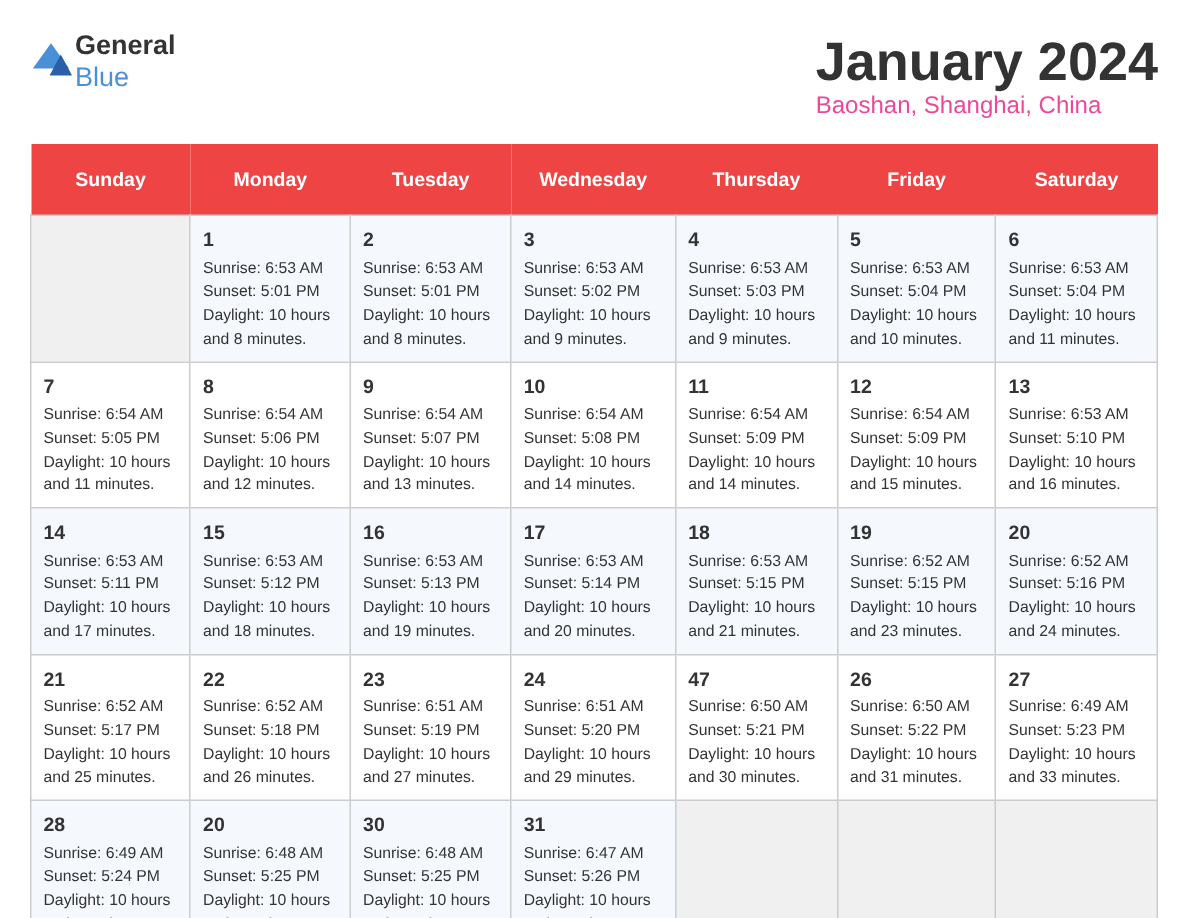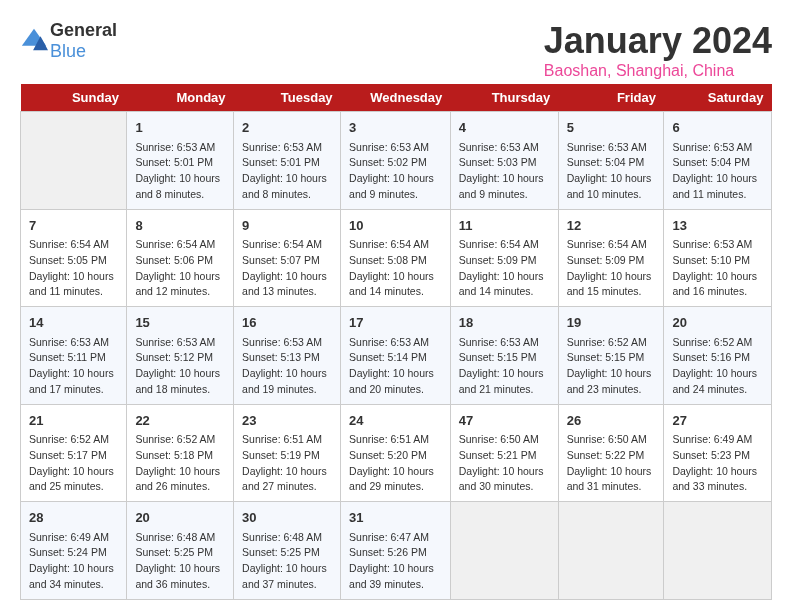--- a/index.html
+++ b/index.html
@@ -7,21 +7,21 @@
       font-family: Arial, sans-serif;
       background: #fff;
       width: 792px;
       min-height: 612px;
       padding: 20px;
     }
     .header {
       display: flex;
       justify-content: space-between;
       align-items: flex-start;
-      margin-bottom: 4px;
+      margin-bottom: 16px;
     }
     .logo {
       display: flex;
       align-items: center;
     }
     .logo-text-general {
       font-size: 18px;
       font-weight: bold;
       color: #333;
     }
@@ -46,24 +46,24 @@
     .sub-title {
       font-size: 16px;
       color: #ec4899;
     }
     table {
       width: 100%;
       border-collapse: collapse;
       font-size: 11px;
     }
     thead tr th {
-      background-color: #b91c1c;
+      background-color: #ef4444;
       color: #fff;
-      text-align: right;
-      padding: 6px 8px;
+      text-align: center;
+      padding: 16px 8px;
       font-size: 13px;
       font-weight: bold;
     }
     tbody tr td {
       border: 1px solid #ccc;
       vertical-align: top;
       padding: 6px 8px;
       width: 113px;
       min-height: 80px;
       color: #333;

